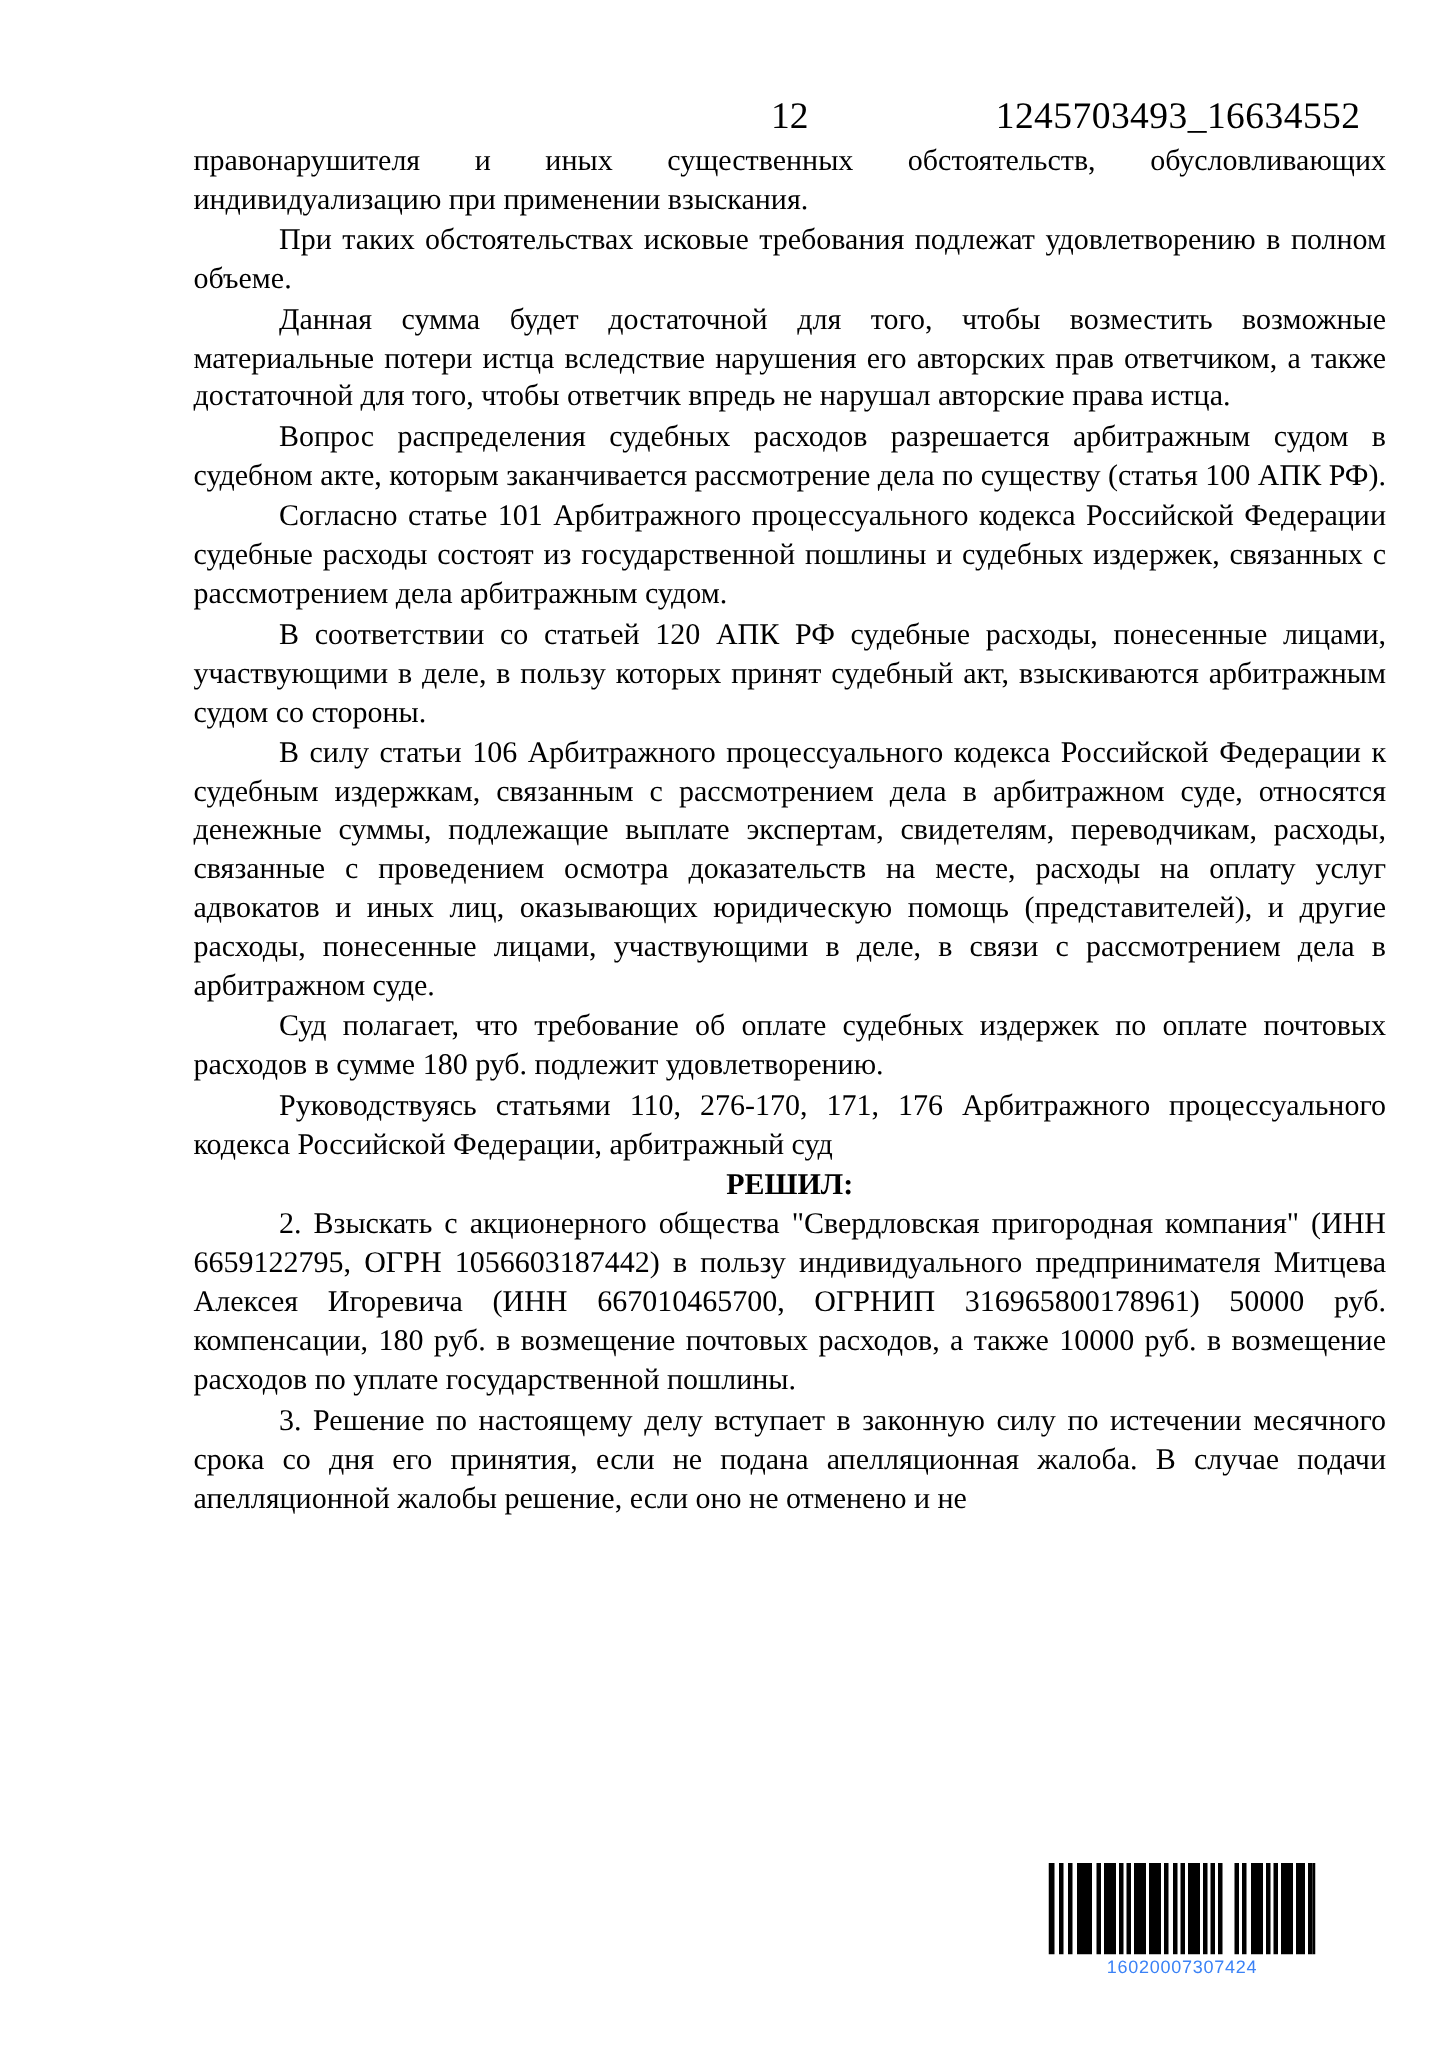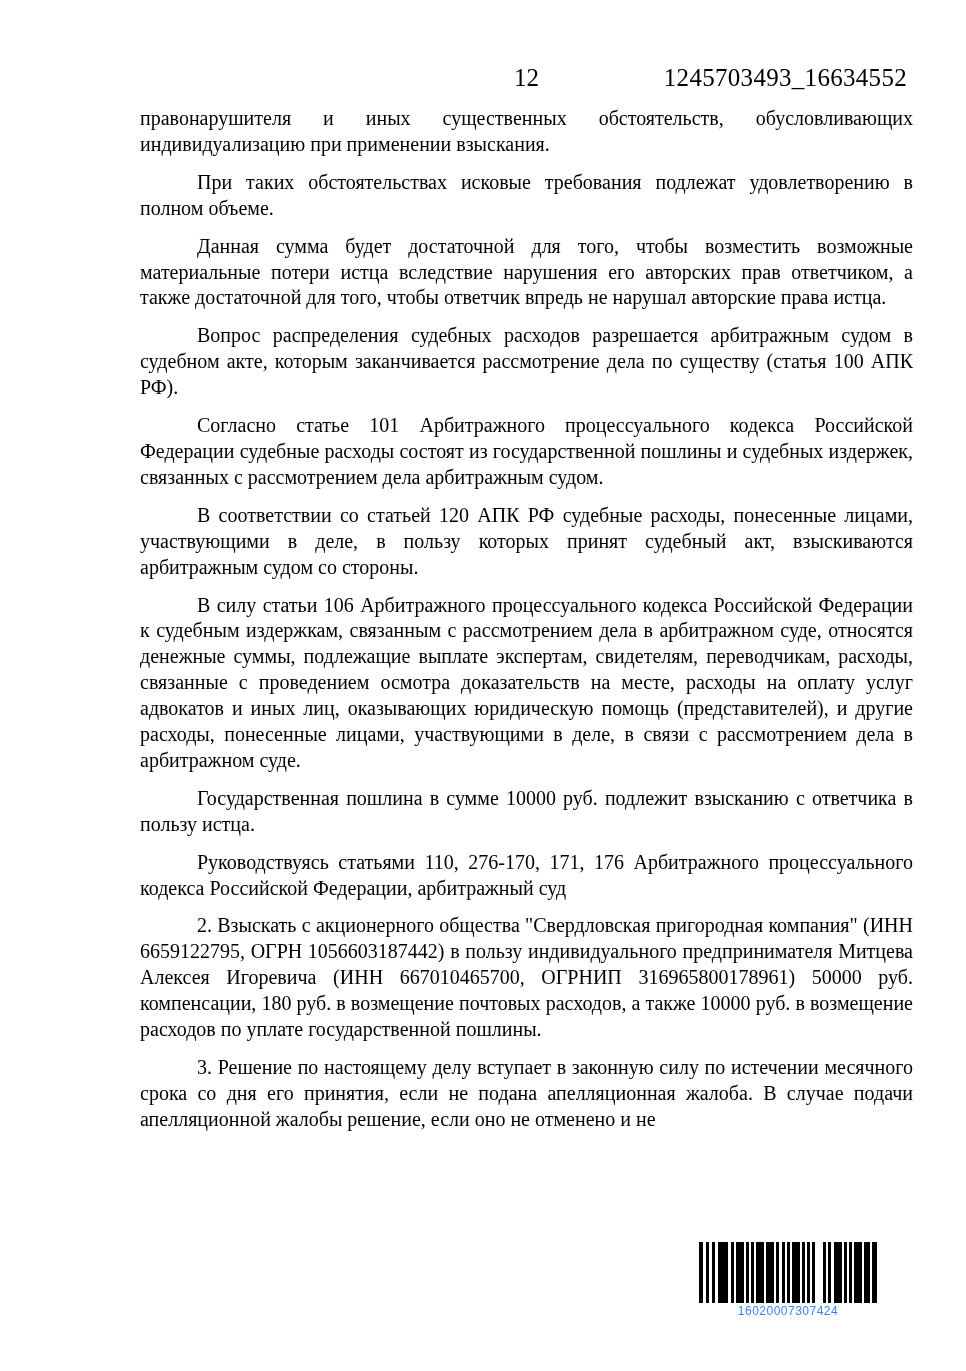--- a/index.html
+++ b/index.html
@@ -40,21 +40,21 @@
   .doc-body {
     position: absolute;
     top: 94px;
     left: 128px;
     width: 797px;
     font-size: 20px;
     line-height: 25.9px;
     text-align: justify;
   }
   .doc-body p {
-    margin: 12px;
+    margin: 1px;
     padding: 0;
   }
   p.ind  { text-indent: 57px; }
   p.cont { text-indent: 0; }
   p.heading {
     text-indent: 0;
     text-align: center;
     font-weight: bold;
   }
   .barcode-wrap {
@@ -89,22 +89,23 @@
   </div>
 
   <div class="doc-body">
     <p class="cont">правонарушителя и иных существенных обстоятельств, обусловливающих индивидуализацию при применении взыскания.</p>
     <p class="ind">При таких обстоятельствах исковые требования подлежат удовлетворению в полном объеме.</p>
     <p class="ind">Данная сумма будет достаточной для того, чтобы возместить возможные материальные потери истца вследствие нарушения его авторских прав ответчиком, а также достаточной для того, чтобы ответчик впредь не нарушал авторские права истца.</p>
     <p class="ind">Вопрос распределения судебных расходов разрешается арбитражным судом в судебном акте, которым заканчивается рассмотрение дела по существу (статья 100 АПК РФ).</p>
     <p class="ind">Согласно статье 101 Арбитражного процессуального кодекса Российской Федерации судебные расходы состоят из государственной пошлины и судебных издержек, связанных с рассмотрением дела арбитражным судом.</p>
     <p class="ind">В соответствии со статьей 120 АПК РФ судебные расходы, понесенные лицами, участвующими в деле, в пользу которых принят судебный акт, взыскиваются арбитражным судом со стороны.</p>
     <p class="ind">В силу статьи 106 Арбитражного процессуального кодекса Российской Федерации к судебным издержкам, связанным с рассмотрением дела в арбитражном суде, относятся денежные суммы, подлежащие выплате экспертам, свидетелям, переводчикам, расходы, связанные с проведением осмотра доказательств на месте, расходы на оплату услуг адвокатов и иных лиц, оказывающих юридическую помощь (представителей), и другие расходы, понесенные лицами, участвующими в деле, в связи с рассмотрением дела в арбитражном суде.</p>
-    <p class="ind">Государственная пошлина в сумме 10000 руб. подлежит взысканию с ответчика в пользу истца.</p>
+    <p class="ind">Суд полагает, что требование об оплате судебных издержек по оплате почтовых расходов в сумме 180 руб. подлежит удовлетворению.</p>
     <p class="ind">Руководствуясь статьями 110, 276-170, 171, 176 Арбитражного процессуального кодекса  Российской Федерации, арбитражный суд</p>
+    <p class="heading">РЕШИЛ:</p>
     <p class="ind">2. Взыскать с акционерного общества "Свердловская пригородная компания" (ИНН 6659122795, ОГРН 1056603187442) в пользу индивидуального предпринимателя Митцева Алексея Игоревича (ИНН 667010465700, ОГРНИП 316965800178961) 50000 руб. компенсации, 180 руб. в возмещение почтовых расходов, а также 10000 руб. в возмещение расходов по уплате государственной пошлины.</p>
     <p class="ind">3. Решение по настоящему делу вступает в законную силу по истечении месячного срока со дня его принятия, если не подана апелляционная жалоба. В случае подачи апелляционной жалобы решение, если оно не отменено и не</p>
   </div>
 
   <div class="barcode-wrap">
     <svg class="barcode-svg" viewBox="0 0 178 61" xmlns="http://www.w3.org/2000/svg" preserveAspectRatio="none">
       <g fill="#000000">
         <rect x="0" y="0" width="4" height="61"></rect>
         <rect x="7" y="0" width="3" height="61"></rect>
         <rect x="13" y="0" width="3" height="61"></rect>

